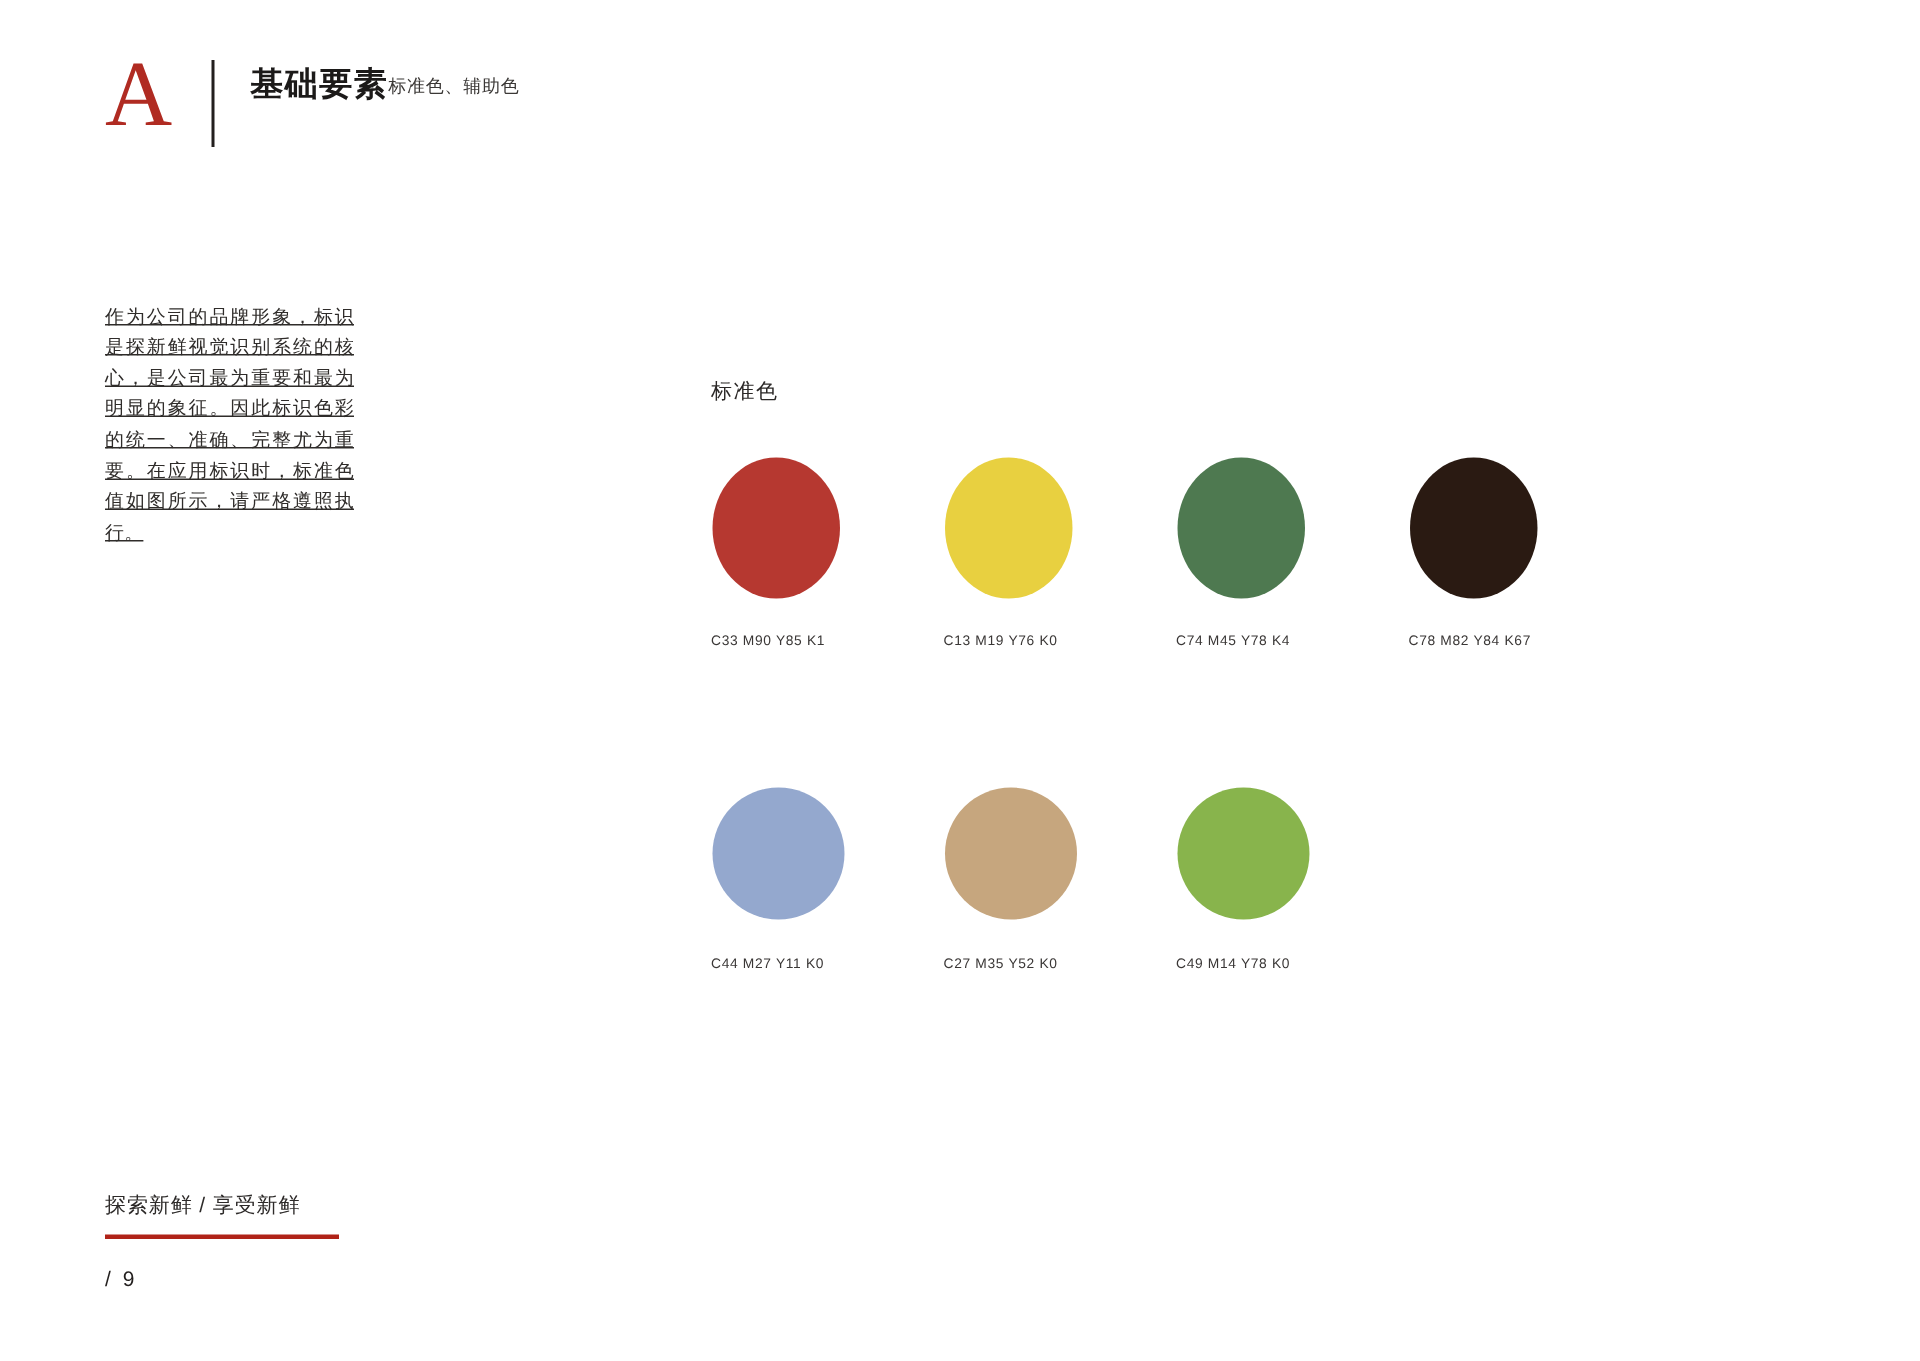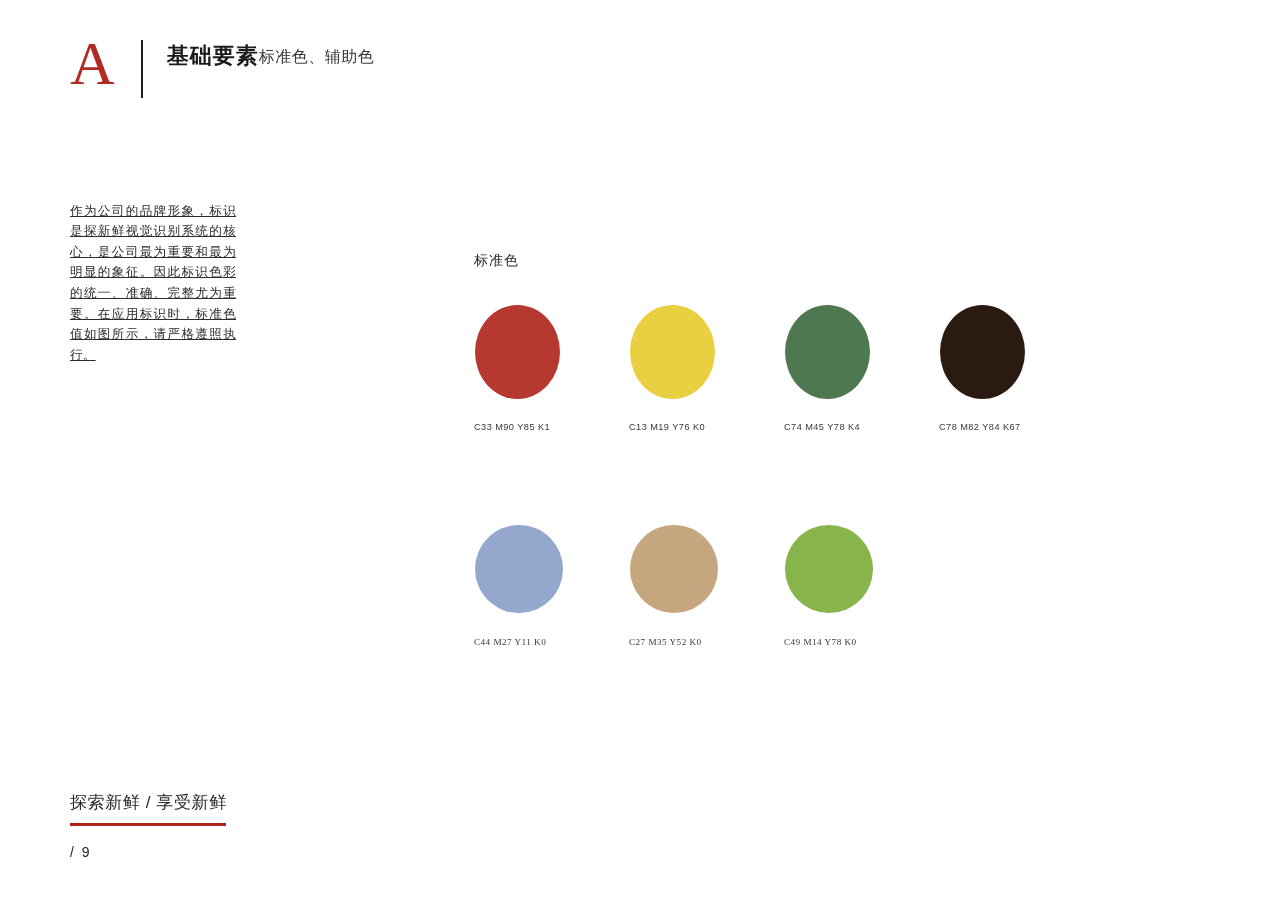--- a/index.html
+++ b/index.html
@@ -52,21 +52,21 @@
   }
   .header-title {
     font-size: 22px;
     font-weight: 700;
     letter-spacing: 1px;
     color: #1c1a19;
     line-height: 28px;
     margin-top: 4px;
   }
   .header-subtitle {
-    font-size: 16px;
+    font-size: 12px;
     font-weight: 400;
     letter-spacing: 0.5px;
     color: #3b3836;
     line-height: 20px;
     margin-top: 9px;
   }
 
   
   .intro-paragraph {
     position: absolute;
@@ -122,32 +122,31 @@
   .swatch-label {
     margin-top: 23px;
     font-size: 9.2px;
     letter-spacing: 0.45px;
     color: #3a3736;
     white-space: nowrap;
     font-family: "Liberation Sans", "DejaVu Sans", sans-serif;
   }
   #auxiliary-colors .swatch-label {
     margin-top: 24px;
-    font-family: Liberation Serif, serif;
   }
 
   
   .page-footer {
     position: absolute;
     left: 70px;
     top: 795px;
     width: 156px;
   }
   .footer-tagline {
-    font-size: 17px;
+    font-size: 14px;
     letter-spacing: 0.6px;
     color: #2d2a29;
     line-height: 16px;
     white-space: nowrap;
   }
   .footer-rule {
     margin-top: 12px;
     width: 156px;
     height: 3px;
     background: #b02318;

